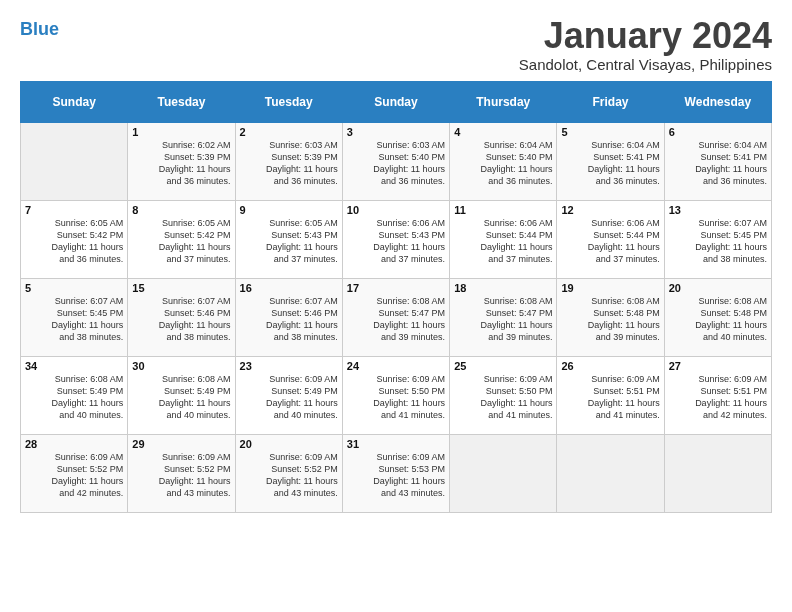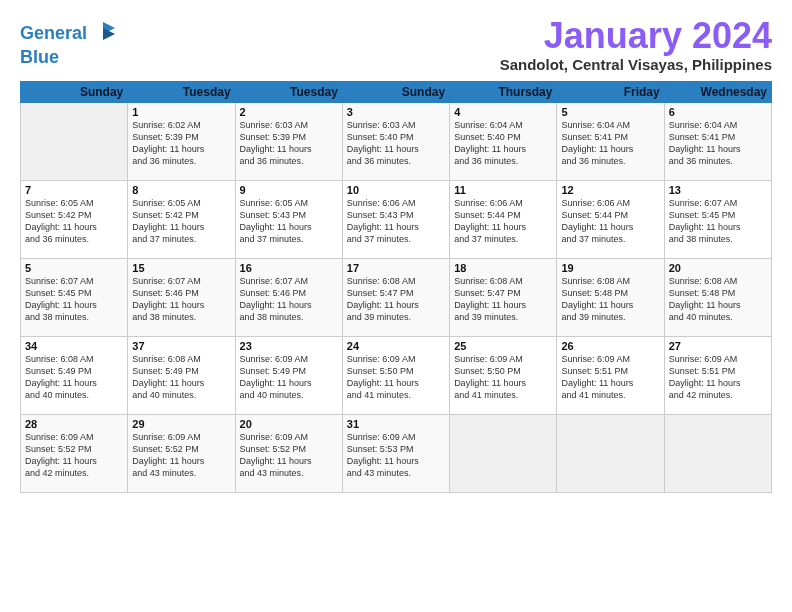--- a/index.html
+++ b/index.html
@@ -38,40 +38,40 @@
       width: 28px;
       height: 28px;
       margin-left: 2px;
     }
     .title-block {
       text-align: right;
     }
     .cal-title {
       font-size: 36px;
       font-weight: bold;
-      color: #8b5cf6;
+      color: #404040;
       line-height: 1.1;
     }
     .cal-subtitle {
       font-size: 15px;
       color: #333;
-      font-weight: bold;
+      font-weight: normal;
     }
     table {
       width: 100%;
       border-collapse: collapse;
       table-layout: fixed;
     }
     thead tr th {
       background-color: #2a7fc1;
-      color: #0f172a;
+      color: #ffffff;
       font-size: 12px;
       font-weight: bold;
-      padding: 3px 4px;
-      text-align: right;
+      padding: 13px 4px;
+      text-align: center;
       border: 1px solid #2a7fc1;
     }
     tbody tr td {
       border: 1px solid #ccc;
       vertical-align: top;
       padding: 3px 4px;
       font-size: 9.5px;
       color: #222;
       height: 78px;
     }
@@ -79,48 +79,39 @@
       font-size: 11px;
       font-weight: bold;
       color: #111;
       display: block;
       margin-bottom: 1px;
     }
     tbody tr td .cell-info {
       font-size: 9px;
       color: #333;
       line-height: 1.35;
+      text-align: right;
     }
     tbody tr:nth-child(odd) td {
       background-color: #f9f9f9;
     }
     tbody tr:nth-child(even) td {
       background-color: #fff;
     }
     .empty-cell {
       background-color: #f0f0f0 !important;
     }
   </style>
 </head>
 <body>
 
 <div class="page">
   <div class="header-row">
     <div class="logo">
       <div>
-        <div style="display:flex;align-items:center;">
-          <span class="logo-text">
-            <span>General</span>
-          </span>
-
-          <svg class="logo-icon" viewBox="0 0 28 28" xmlns="http://www.w3.org/2000/svg">
-            <polygon points="14,2 26,8 14,14" fill="#2a7fc1"></polygon>
-            <polygon points="14,8 26,14 14,20" fill="#1a5a8a"></polygon>
-          </svg>
-        </div>
         <div class="logo-text" style="color:#2a7fc1;font-size:18px;">Blue</div>
       </div>
     </div>
     <div class="title-block">
       <div class="cal-title">January 2024</div>
       <div class="cal-subtitle">Sandolot, Central Visayas, Philippines</div>
     </div>
   </div>
 
   <table>
@@ -285,21 +276,21 @@
         </tr>
         <tr>
           <td>
             <span class="day-num">34</span>
             <div class="cell-info" style="white-space: pre-line;">Sunrise: 6:08 AM
 Sunset: 5:49 PM
 Daylight: 11 hours
 and 40 minutes.</div>
           </td>
           <td>
-            <span class="day-num">37</span>
+            <span class="day-num">30</span>
             <div class="cell-info" style="white-space: pre-line;">Sunrise: 6:08 AM
 Sunset: 5:49 PM
 Daylight: 11 hours
 and 40 minutes.</div>
           </td>
           <td>
             <span class="day-num">23</span>
             <div class="cell-info" style="white-space: pre-line;">Sunrise: 6:09 AM
 Sunset: 5:49 PM
 Daylight: 11 hours

